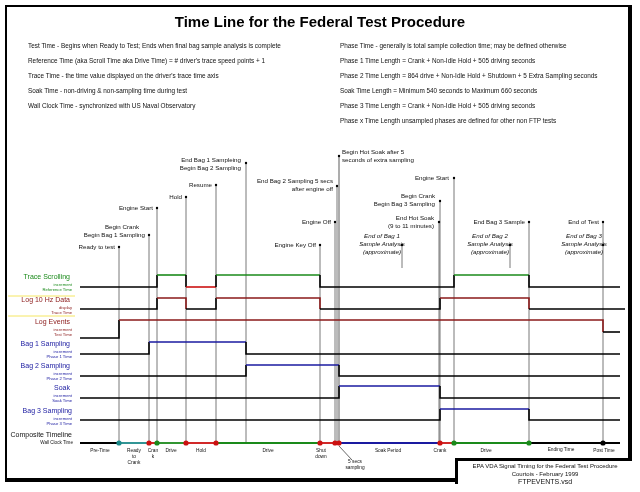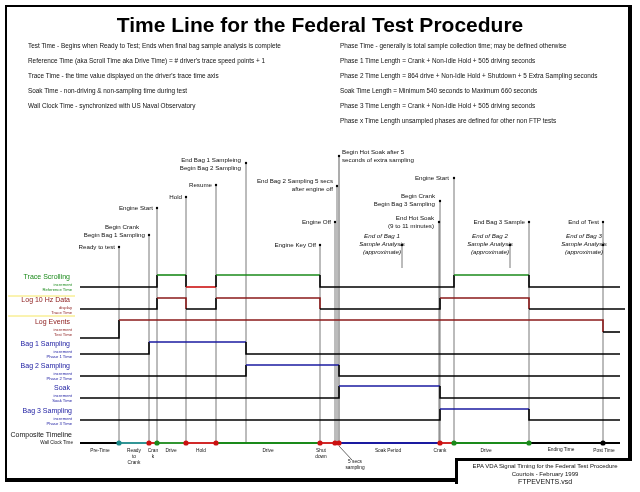--- a/index.html
+++ b/index.html
@@ -1,18 +1,18 @@
 <!DOCTYPE html>
 <html><head>
 <meta charset="utf-8">
 <style>
   html, body { margin: 0; padding: 0; background: #fff; }
   body { width: 640px; height: 492px; position: relative; overflow: hidden; font-family: "Liberation Sans", sans-serif; }
   .frame { position: absolute; left: 5px; top: 5px; width: 627px; height: 477px; border: 2px solid #000; border-right-width: 4px; border-bottom-width: 4px; box-sizing: border-box; }
-  .title { position: absolute; left: 0; width: 640px; top: 13px; text-align: center; font-weight: bold; font-size: 21px; color: #000; }
+  .title { position: absolute; left: 0; width: 640px; top: 13px; text-align: center; font-weight: bold; font-size: 15px; color: #000; }
   .note { position: absolute; font-size: 6.4px; color: #111; white-space: nowrap; }
   svg { position: absolute; left: 0; top: 0; }
   .lbl { font-family: "Liberation Sans", sans-serif; }
   .credit { position: absolute; left: 455px; top: 458px; width: 177px; height: 26px; border-left: 3px solid #000; border-top: 3px solid #000; box-sizing: border-box; text-align: center; font-size: 6px; line-height: 8px; color: #111; padding-top: 1px; background: #fff; }
   .credit .l3 { font-size: 7px; }
 </style>
 </head>
 <body>
 
 <div class="frame"></div>

